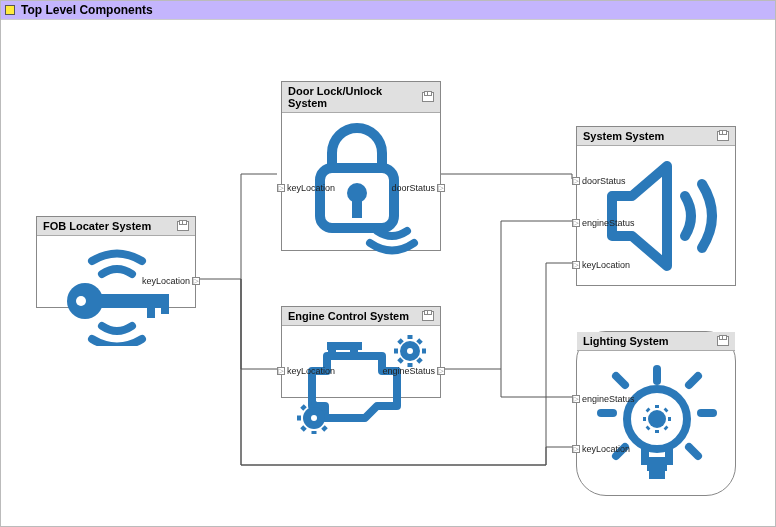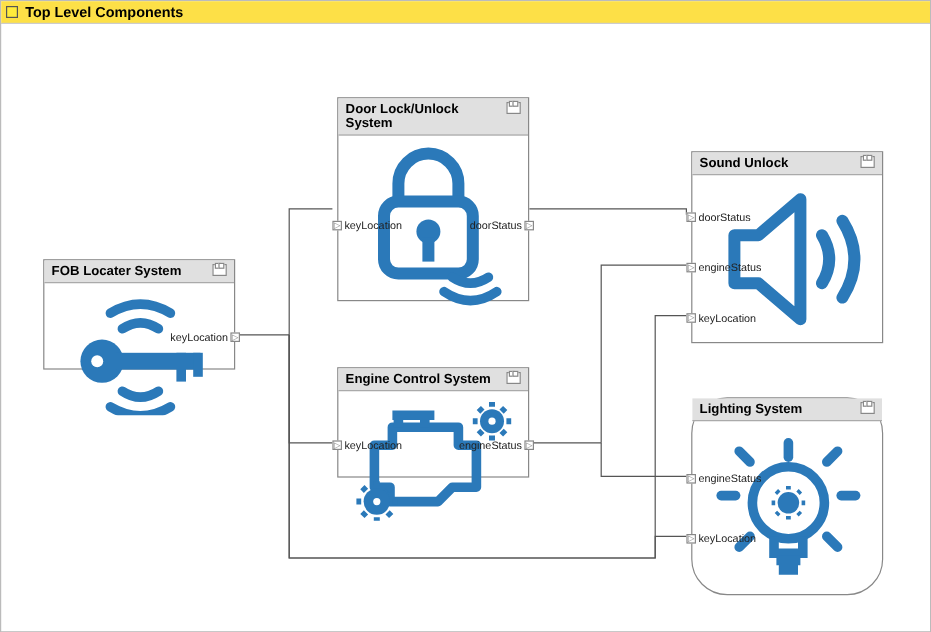--- a/index.html
+++ b/index.html
@@ -17,21 +17,21 @@
     border: 1px solid #bbb;
     position: relative;
   }
   .panel-header {
     display: flex;
     align-items: center;
     padding: 2px 4px;
     font-weight: bold;
     font-size: 12px;
     border-bottom: 1px solid #ccc;
-    background: #fde047;
+    background: #c4b5fd;
   }
   .panel-header .sq {
     width: 10px;
     height: 10px;
     background: #ffeb3b;
     border: 1px solid #555;
     margin-right: 6px;
   }
   .canvas {
     position: absolute;
@@ -46,21 +46,21 @@
   .component.tall { height: 170px; }
   .component.med  { height: 92px; }
   .comp-header {
     background: #e0e0e0;
     border-bottom: 1px solid #aaa;
     padding: 3px 6px;
     font-weight: bold;
     font-size: 11px;
     display: flex;
     justify-content: space-between;
-    align-items: flex-start;
+    align-items: center;
   }
   .comp-icon {
     width: 12px; height: 10px;
     border: 1px solid #888;
     position: relative;
     background: #fff;
     flex-shrink: 0;
   }
   .comp-icon:before, .comp-icon:after {
     content: "";
@@ -234,21 +234,21 @@
         </div>
         <div class="port right" style="top:40px;">
           <span>engineStatus</span>
           <span class="pmark">▷</span>
         </div>
       </div>
     </div>
 
     <div class="component tall" style="left:575px; top:105px; height:160px;">
       <div class="comp-header">
-        <span>Sound Unlock</span>
+        <span>System System</span>
         <span class="comp-icon"></span>
       </div>
       <div class="comp-body">
         <svg class="illus" width="160" height="140" viewBox="0 0 160 140">
           <g stroke="#2b79b9" stroke-width="10" fill="none" stroke-linejoin="round">
             <path d="M 35 50 h 20 l 35 -30 v 100 l -35 -30 h -20 z"></path>
           </g>
           <g stroke="#2b79b9" stroke-width="10" fill="none" stroke-linecap="round">
             <path d="M 108 50 Q 120 70 108 90"></path>
             <path d="M 125 38 Q 145 70 125 102"></path>

